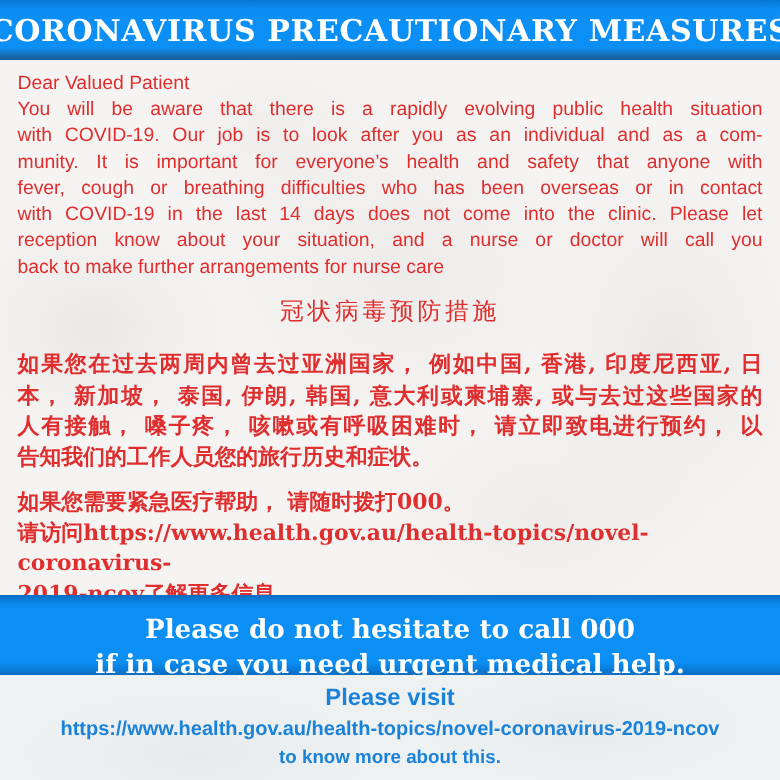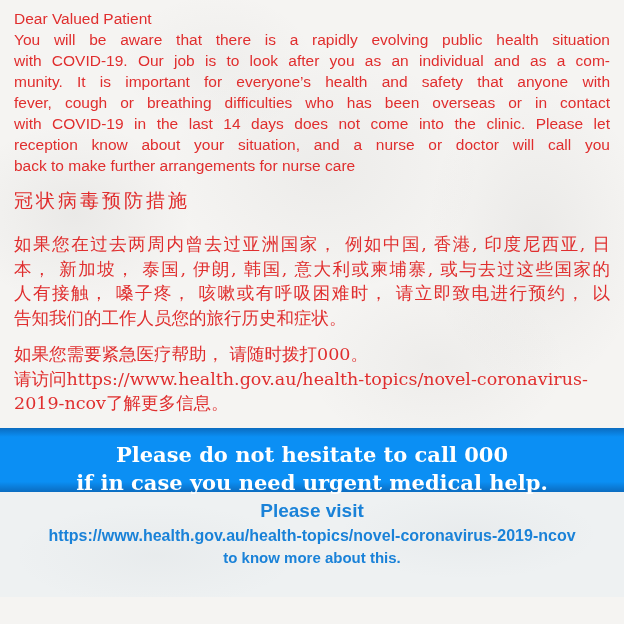--- a/index.html
+++ b/index.html
@@ -48,27 +48,29 @@
     margin:0;
   }
   .jline{ text-align:justify; text-align-last:justify; }
   .zh-heading{
     margin:12px 0 0 0;
     height:26px;
     font-family:"DejaVu Serif","Liberation Serif",serif;
     font-weight:normal;
     font-size:19px;
     letter-spacing:3px;
+    text-align:center;
   }
   .zh-para{ margin-top:18px; }
   .zh-line{
     font-family:"DejaVu Serif","Liberation Serif",serif;
     font-size:17.5px;
     line-height:24.5px;
     margin:0;
+    font-weight:bold;
   }
   .emergency{ margin-top:12px; }
   .info-para{ }
   
   .banner-alert{
     box-sizing:border-box;
     height:64px;
     padding-top:17px;
     display:flex;flex-direction:column;align-items:center;justify-content:center;
     background:linear-gradient(180deg,#0b6cc0 0%,#0b8ff4 14%,#0b8ff4 84%,#0b6cc0 100%);
@@ -96,20 +98,23 @@
   }
   .f-heading{ font-size:19px; line-height:26px; }
   .f-url{ font-size:16px; line-height:23px; white-space:nowrap; }
   .f-sub{ font-size:15px; line-height:21px; }
 </style>
 </head>
 <body>
 
 <div class="poster">
 
+  <header class="banner-top">
+    <h1>CORONAVIRUS PRECAUTIONARY MEASURES</h1>
+  </header>
 
   <main class="notice-body">
     <p class="greeting">Dear Valued Patient</p>
 
     <div class="en-para">
       <div class="en-line jline">You will be aware that there is a rapidly evolving public health situation</div>
       <div class="en-line jline">with COVID-19. Our job is to look after you as an individual and as a com-</div>
       <div class="en-line jline">munity. It is important for everyone’s health and safety that anyone with</div>
       <div class="en-line jline">fever, cough or breathing difficulties who has been overseas or in contact</div>
       <div class="en-line jline">with COVID-19 in the last 14 days does not come into the clinic. Please let</div>

